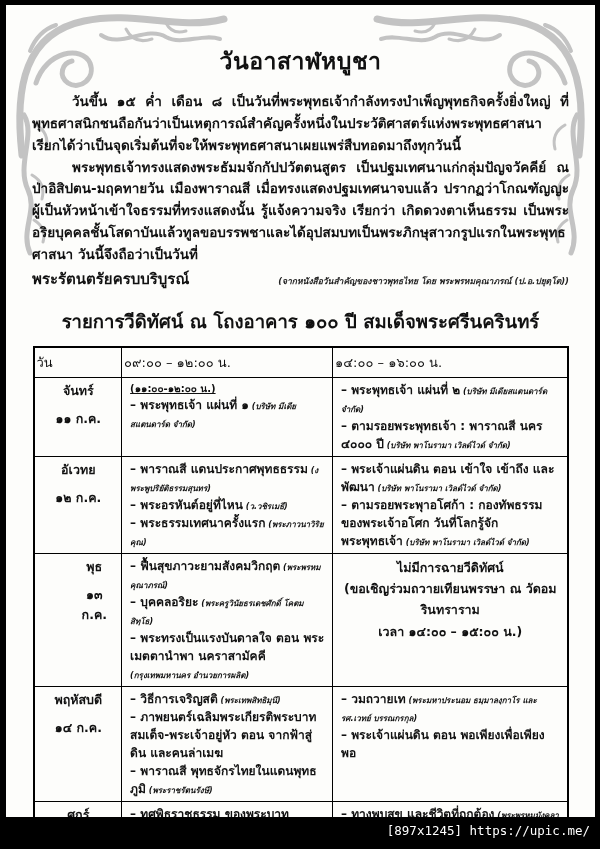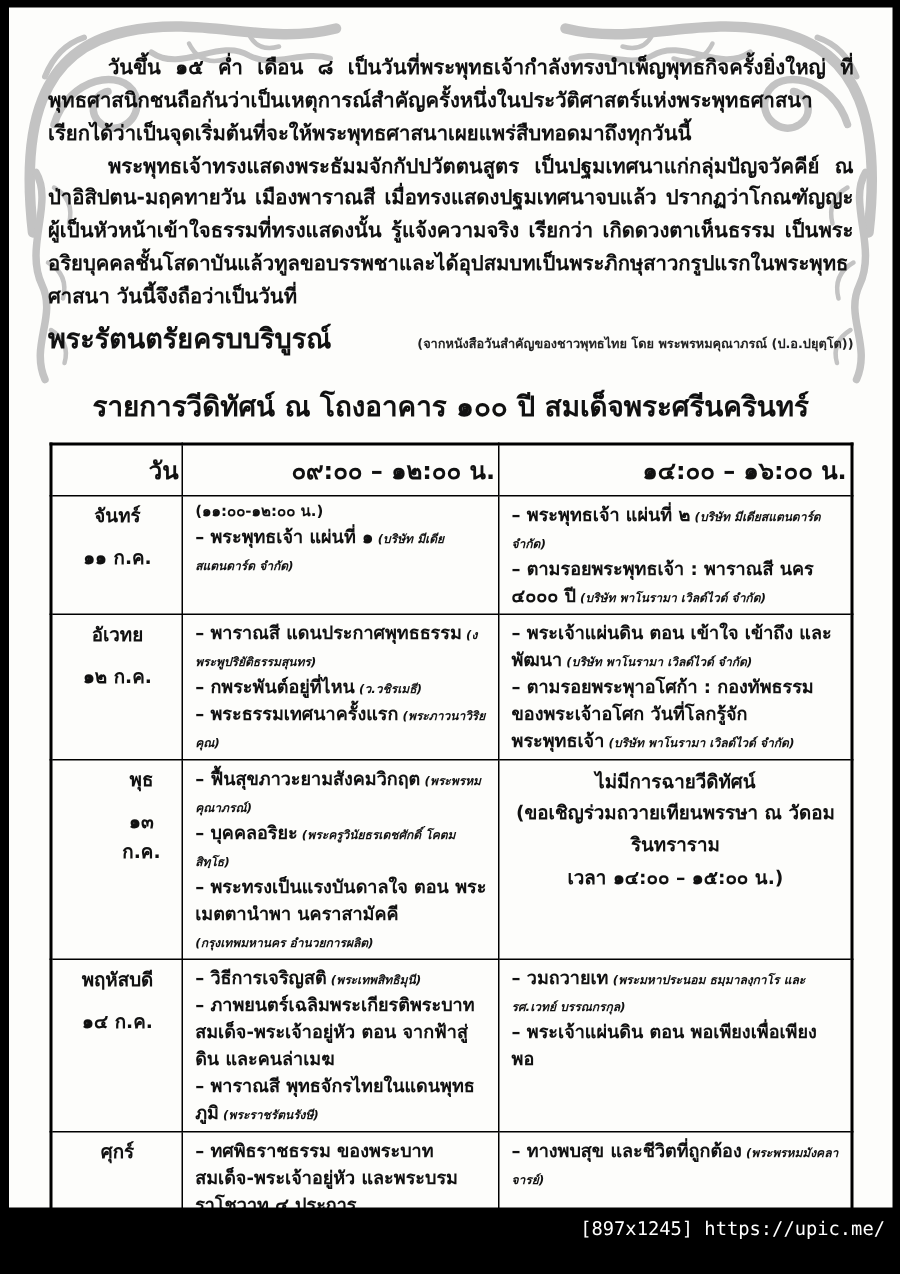--- a/index.html
+++ b/index.html
@@ -16,42 +16,42 @@
   .corner.tr{right:0;transform:scaleX(-1);}
   .content{position:relative;padding:30px 26px 0 26px;}
   .doc-title{
     text-align:center;font-size:23px;font-weight:bold;margin:8px 0 12px 0;letter-spacing:.5px;
   }
   .para{
     font-size:13.5px;font-weight:700;line-height:1.62;text-align:justify;
     text-indent:40px;margin:0;
   }
   .para2-end{display:flex;justify-content:space-between;align-items:baseline;margin-top:1px;}
-  .para2-last{font-size:18px;font-weight:700;}
-  .citation{font-size:8.5px;font-weight:600;color:#222;}
+  .para2-last{font-size:15px;font-weight:700;}
+  .citation{font-size:8.5px;font-weight:600;font-style:italic;color:#222;}
   .section-heading{
     text-align:center;font-size:18.5px;font-weight:bold;margin:16px 0 10px 0;
   }
   table.schedule{
     width:536px;margin:0 auto;border-collapse:collapse;border:2px solid #000;
     table-layout:fixed;
   }
   table.schedule th,table.schedule td{
     border:1.6px solid #000;vertical-align:top;padding:3px 7px 3px 8px;
   }
-  table.schedule th{font-size:16px;font-weight:bold;text-align:right;padding:4px 2px;}
+  table.schedule th{font-size:13px;font-weight:normal;text-align:left;padding:4px 2px;}
   td.day-cell{text-align:center;font-size:12.5px;font-weight:700;padding-top:7px;}
   td.day-cell .day-date{margin-top:8px;}
   .line{font-size:12px;font-weight:700;line-height:1.5;}
   .line .note{font-size:8px;font-weight:600;font-style:italic;}
-  .line.sub{font-size:10px;}
+  .line.sub{font-size:10px;text-decoration:underline;}
   td.center-cell{text-align:center;vertical-align:middle;}
   td.center-cell .line{font-size:12.5px;line-height:1.7;}
   .footer-bar{
-    position:absolute;left:0;right:0;bottom:0;height:44px;background:#000;
+    position:absolute;left:0;right:0;bottom:0;height:32px;background:#000;
     color:#fff;text-align:right;line-height:28px;padding-right:10px;
     font-family:"DejaVu Sans Mono",monospace;font-size:12.5px;
   }
 </style>
 </head>
 <body>
 
 <div class="page">
 
   <div class="corner tl">
@@ -81,20 +81,21 @@
         <path d="M50,20 q-18,6 -26,26" stroke-width="4"></path>
         <path d="M18,110 C30,130 10,160 22,185 C32,206 14,225 24,248" stroke-width="5"></path>
         <path d="M30,120 q14,8 10,24" stroke-width="3"></path>
         <path d="M26,170 q14,8 10,24" stroke-width="3"></path>
         <path d="M28,215 q13,8 9,22" stroke-width="3"></path>
       </g>
     </svg>
   </div>
 
   <div class="content">
+    <h1 class="doc-title">วันอาสาฬหบูชา</h1>
 
     <p class="para">วันขึ้น ๑๕ ค่ำ เดือน ๘ เป็นวันที่พระพุทธเจ้ากำลังทรงบำเพ็ญพุทธกิจครั้งยิ่งใหญ่ ที่พุทธศาสนิกชนถือกันว่าเป็นเหตุการณ์สำคัญครั้งหนึ่งในประวัติศาสตร์แห่งพระพุทธศาสนา เรียกได้ว่าเป็นจุดเริ่มต้นที่จะให้พระพุทธศาสนาเผยแพร่สืบทอดมาถึงทุกวันนี้</p>
     <p class="para">พระพุทธเจ้าทรงแสดงพระธัมมจักกัปปวัตตนสูตร เป็นปฐมเทศนาแก่กลุ่มปัญจวัคคีย์ ณ ป่าอิสิปตน-มฤคทายวัน เมืองพาราณสี เมื่อทรงแสดงปฐมเทศนาจบแล้ว ปรากฏว่าโกณฑัญญะผู้เป็นหัวหน้าเข้าใจธรรมที่ทรงแสดงนั้น รู้แจ้งความจริง เรียกว่า เกิดดวงตาเห็นธรรม เป็นพระอริยบุคคลชั้นโสดาบันแล้วทูลขอบรรพชาและได้อุปสมบทเป็นพระภิกษุสาวกรูปแรกในพระพุทธศาสนา วันนี้จึงถือว่าเป็นวันที่</p>
     <div class="para2-end">
       <span class="para2-last">พระรัตนตรัยครบบริบูรณ์</span>
       <span class="citation">(จากหนังสือวันสำคัญของชาวพุทธไทย โดย พระพรหมคุณาภรณ์ (ป.อ.ปยุตฺโต))</span>
     </div>
 
     <h2 class="section-heading">รายการวีดิทัศน์ ณ โถงอาคาร ๑๐๐ ปี สมเด็จพระศรีนครินทร์</h2>
 
@@ -126,21 +127,21 @@
               <div class="line"><span>– ตามรอยพระพุทธเจ้า : พาราณสี นคร ๔๐๐๐ ปี</span><span class="note"> (บริษัท พาโนรามา เวิลด์ไวด์ จำกัด)</span></div>
             </td>
           </tr>
           <tr>
             <td class="day-cell" style="height: 62px;">
               <div>อัเวทย</div>
               <div class="day-date">๑๒ ก.ค.</div>
             </td>
             <td>
               <div class="line"><span>– พาราณสี แดนประกาศพุทธธรรม</span><span class="note"> (งพระพูปริยัติธรรมสุนทร)</span></div>
-              <div class="line"><span>– กพระพันต์อยู่ที่ไหน</span><span class="note"> (ว.วชิรเมธี)</span></div>
+              <div class="line"><span>– พระอรหันต์อยู่ที่ไหน</span><span class="note"> (ว.วชิรเมธี)</span></div>
               <div class="line"><span>– พระธรรมเทศนาครั้งแรก</span><span class="note"> (พระภาวนาวิริยคุณ)</span></div>
             </td>
             <td>
               <div class="line"><span>– พระเจ้าแผ่นดิน ตอน เข้าใจ เข้าถึง และพัฒนา</span><span class="note"> (บริษัท พาโนรามา เวิลด์ไวด์ จำกัด)</span></div>
               <div class="line"><span>– ตามรอยพระพุาอโศก้า : กองทัพธรรมของพระเจ้าอโศก วันที่โลกรู้จักพระพุทธเจ้า</span><span class="note"> (บริษัท พาโนรามา เวิลด์ไวด์ จำกัด)</span></div>
             </td>
           </tr>
           <tr>
             <td class="day-cell" style="height: 74px; padding-left: 40px;">
               <div>พุธ</div>

